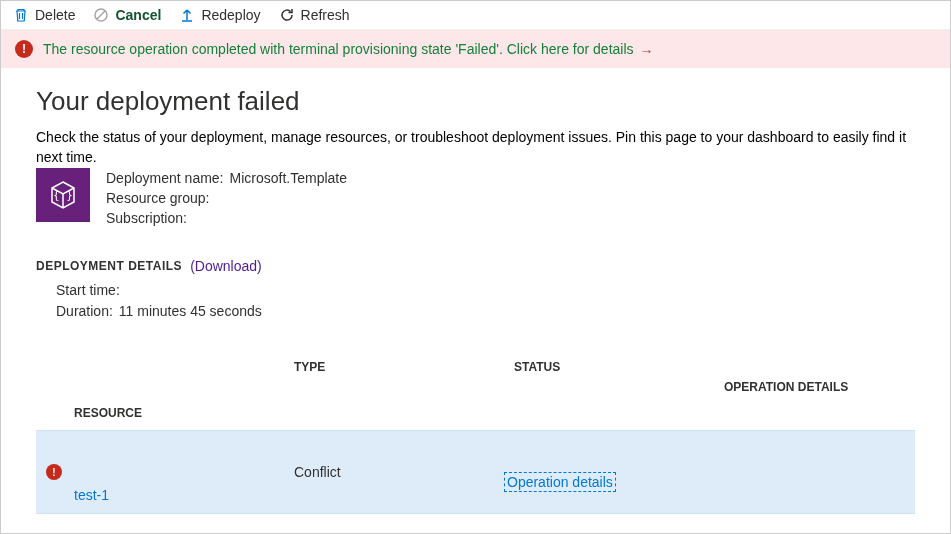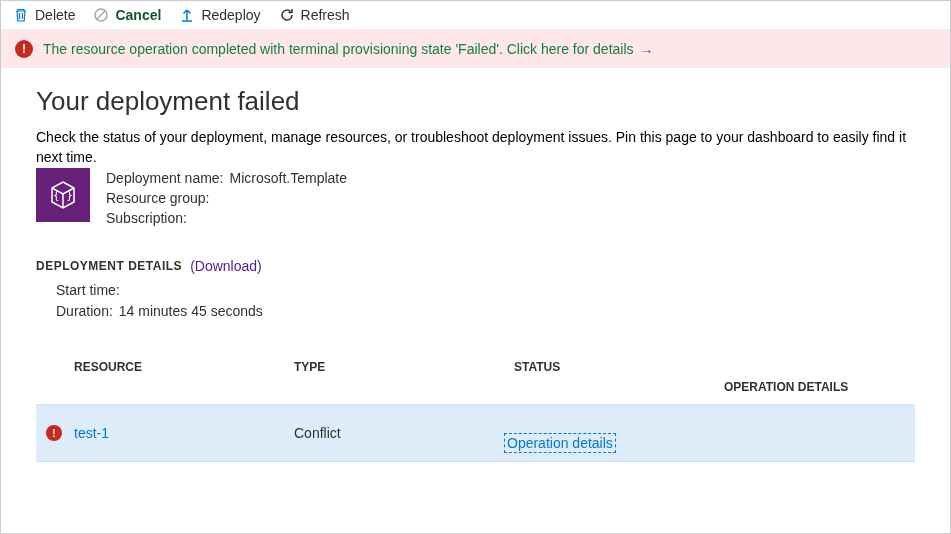--- a/index.html
+++ b/index.html
@@ -27,21 +27,21 @@
 .meta-line { display: flex; gap: 6px; }
 
 .section-header { font-size: 12px; font-weight: 600; letter-spacing: 0.5px; color: #323130; margin-top: 30px; margin-bottom: 6px; display: flex; align-items: center; gap: 8px; }
 .download-link { color: #4c1d95; font-size: 14px; font-weight: 400; cursor: pointer; letter-spacing: 0; }
 .details { padding-left: 20px; font-size: 14px; line-height: 1.5; margin-bottom: 30px; }
 .detail-line { display: flex; gap: 6px; }
 
 .table { width: 100%; }
 .thead { display: flex; padding: 8px 0 10px; font-size: 12px; font-weight: 700; color: #323130; }
 .col-status-icon { width: 38px; padding-left: 10px; }
-.col-resource { width: 220px; }
+.col-resource { width: 220px; margin-top: 46px; }
 .col-type { width: 220px; }
 .col-status { width: 210px; }
 .col-op { flex: 1; margin-top: 20px; }
 .trow { display: flex; align-items: center; padding: 10px 0; background: #deecf9; border-top: 1px solid #d0e3f5; border-bottom: 1px solid #d0e3f5; }
 .row-icon { width: 16px; height: 16px; border-radius: 50%; background: #c42b1c; color: #fff; display: flex; align-items: center; justify-content: center; font-size: 10px; font-weight: bold; }
 .link { color: #0078d4; cursor: pointer; text-align: right; }
 .op-link { color: #0078d4; cursor: pointer; border: 1px dashed #0078d4; padding: 1px 2px; }
 </style>
 </head>
 <body>
@@ -120,21 +120,21 @@
   <div class="section-header">
     <span>DEPLOYMENT DETAILS</span>
     <span class="download-link">(Download)</span>
   </div>
   <div class="details">
     <div class="detail-line">
           <span>Start time:</span> 
         </div>
     <div class="detail-line">
           <span>Duration:</span> 
-          <span>14 minutes 45 seconds</span>
+          <span>11 minutes 45 seconds</span>
         </div>
   </div>
 
   <div class="table">
     <div class="thead">
       <div class="col-status-icon"></div>
       <div class="col-resource">RESOURCE</div>
       <div class="col-type">TYPE</div>
       <div class="col-status">STATUS</div>
       <div class="col-op">OPERATION DETAILS</div>

